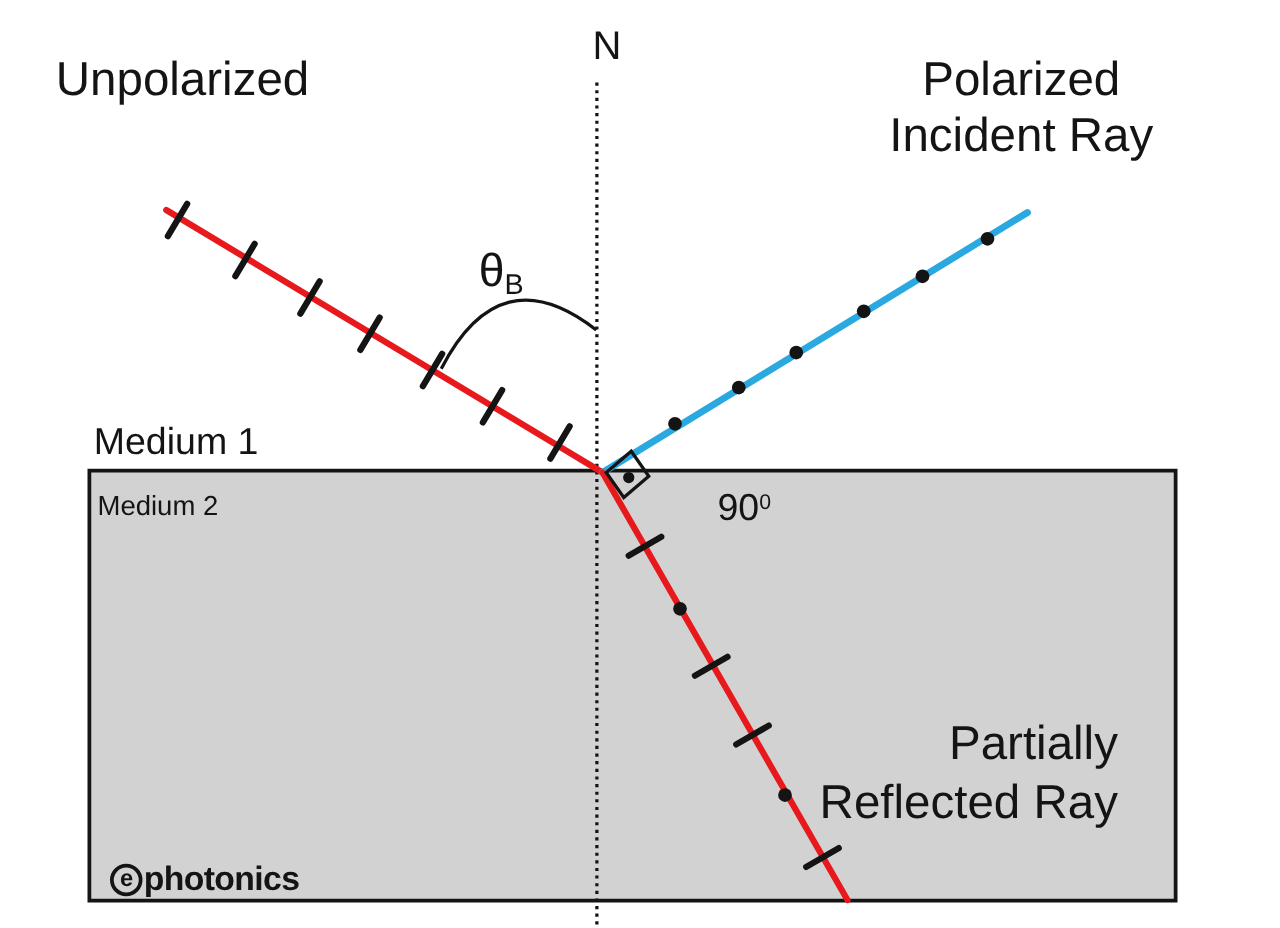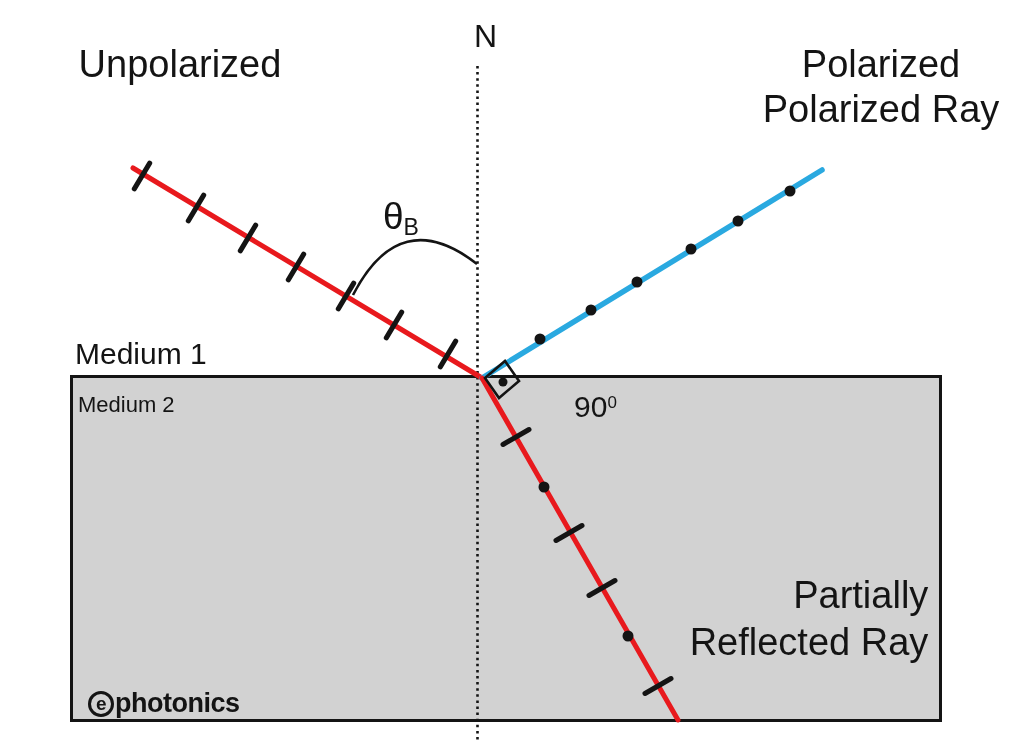--- a/index.html
+++ b/index.html
@@ -17,24 +17,24 @@
   .medium-rect { fill: var(--medium_fill); stroke: var(--ink); stroke-width: 3; }
   .normal-dotted { stroke: var(--ink); stroke-width: 2.6; stroke-dasharray: 2.5 3.6; fill: none; }
   .arc-line { stroke: var(--ink); stroke-width: 2.6; fill: none; }
   .ray-red { stroke: var(--ray_red); stroke-width: 5; stroke-linecap: round; }
   .ray-blue { stroke: var(--ray_blue); stroke-width: 5.5; stroke-linecap: round; }
   .tick { stroke: var(--ink); stroke-width: 5; stroke-linecap: round; }
   .pol-dot { fill: var(--ink); }
   .sq-marker { fill: none; stroke: var(--ink); stroke-width: 2.6; }
 
   .lbl { position: absolute; color: var(--ink); white-space: nowrap; }
-  .lbl-center { text-align: center; transform: translateX(-50%); margin-left: 34px; }
+  .lbl-center { text-align: center; transform: translateX(-50%); }
 
   #label-incident { left: 146px; top: 42px; font-size: 38px; line-height: 45px; }
-  #label-reflected { left: 847px; top: 42px; font-size: 38px; line-height: 45px; text-align: center; }
+  #label-reflected { left: 817px; top: 42px; font-size: 38px; line-height: 45px; text-align: center; }
   #label-refracted { left: 775px; top: 572px; font-size: 38px; line-height: 47px; text-align: right; }
   #label-normal { left: 474px; top: 20px; font-size: 32px; line-height: 1; }
   #label-medium1 { left: 75px; top: 339px; font-size: 30px; line-height: 1; }
   #label-medium2 { left: 78px; top: 394px; font-size: 22px; line-height: 1; }
   #label-theta { left: 383px; top: 198px; font-size: 37px; line-height: 1; }
   #label-theta sub { font-size: 23px; vertical-align: -6px; }
   #label-90 { left: 527px; top: 392px; font-size: 30px; line-height: 1; margin-left: 47px; }
   #label-90 sup { font-size: 17px; vertical-align: 9px; }
 
   #logo {
@@ -108,21 +108,21 @@
   </svg>
 
   <div class="lbl" id="label-normal">N</div>
 
   <div class="lbl lbl-center" id="label-incident">
     <div>Unpolarized</div>
   </div>
 
   <div class="lbl lbl-center" id="label-reflected">
     <div>Polarized</div>
-    <div>Polarized Ray</div>
+    <div>Incident Ray</div>
   </div>
 
   <div class="lbl lbl-center" id="label-refracted">
     <div>Partially</div>
     <div>Reflected Ray</div>
   </div>
 
   <div class="lbl" id="label-medium1">Medium 1</div>
 
   <div class="lbl" id="label-medium2">Medium 2</div>

